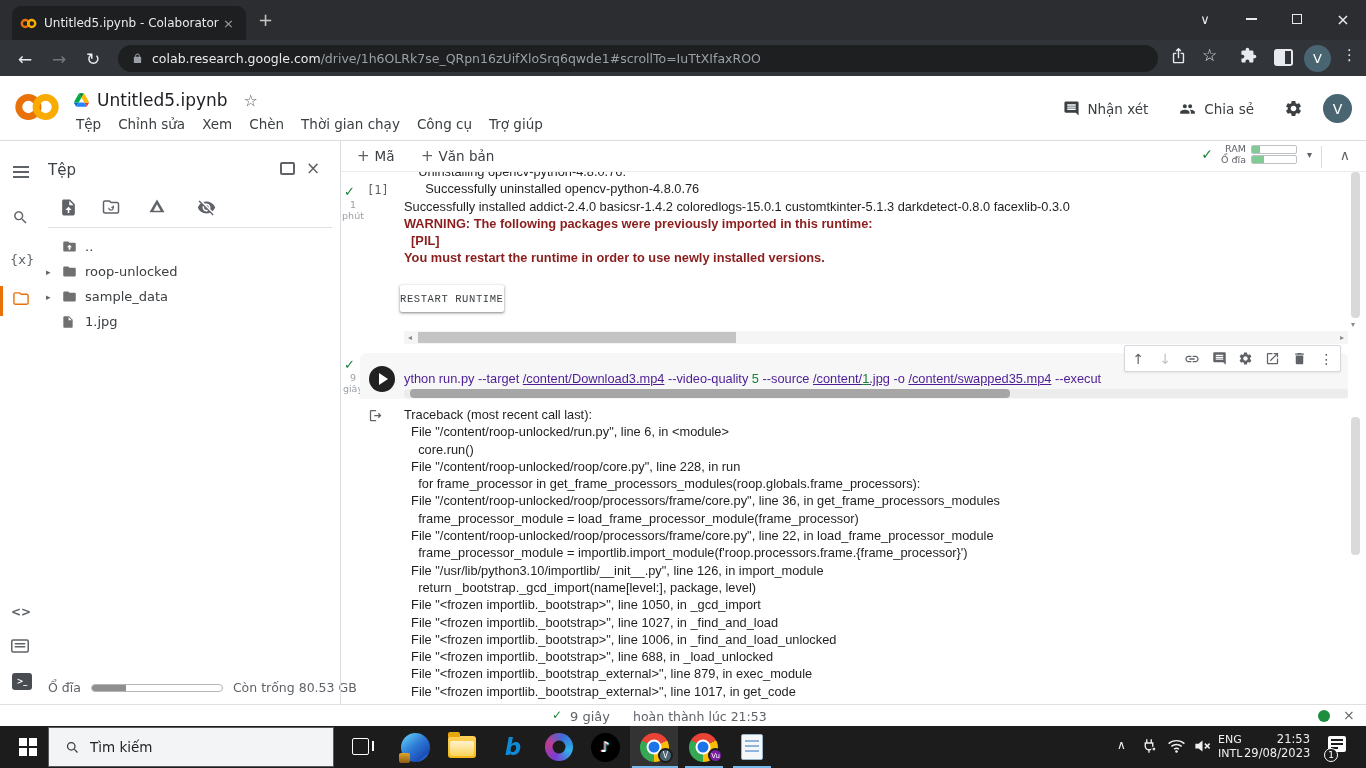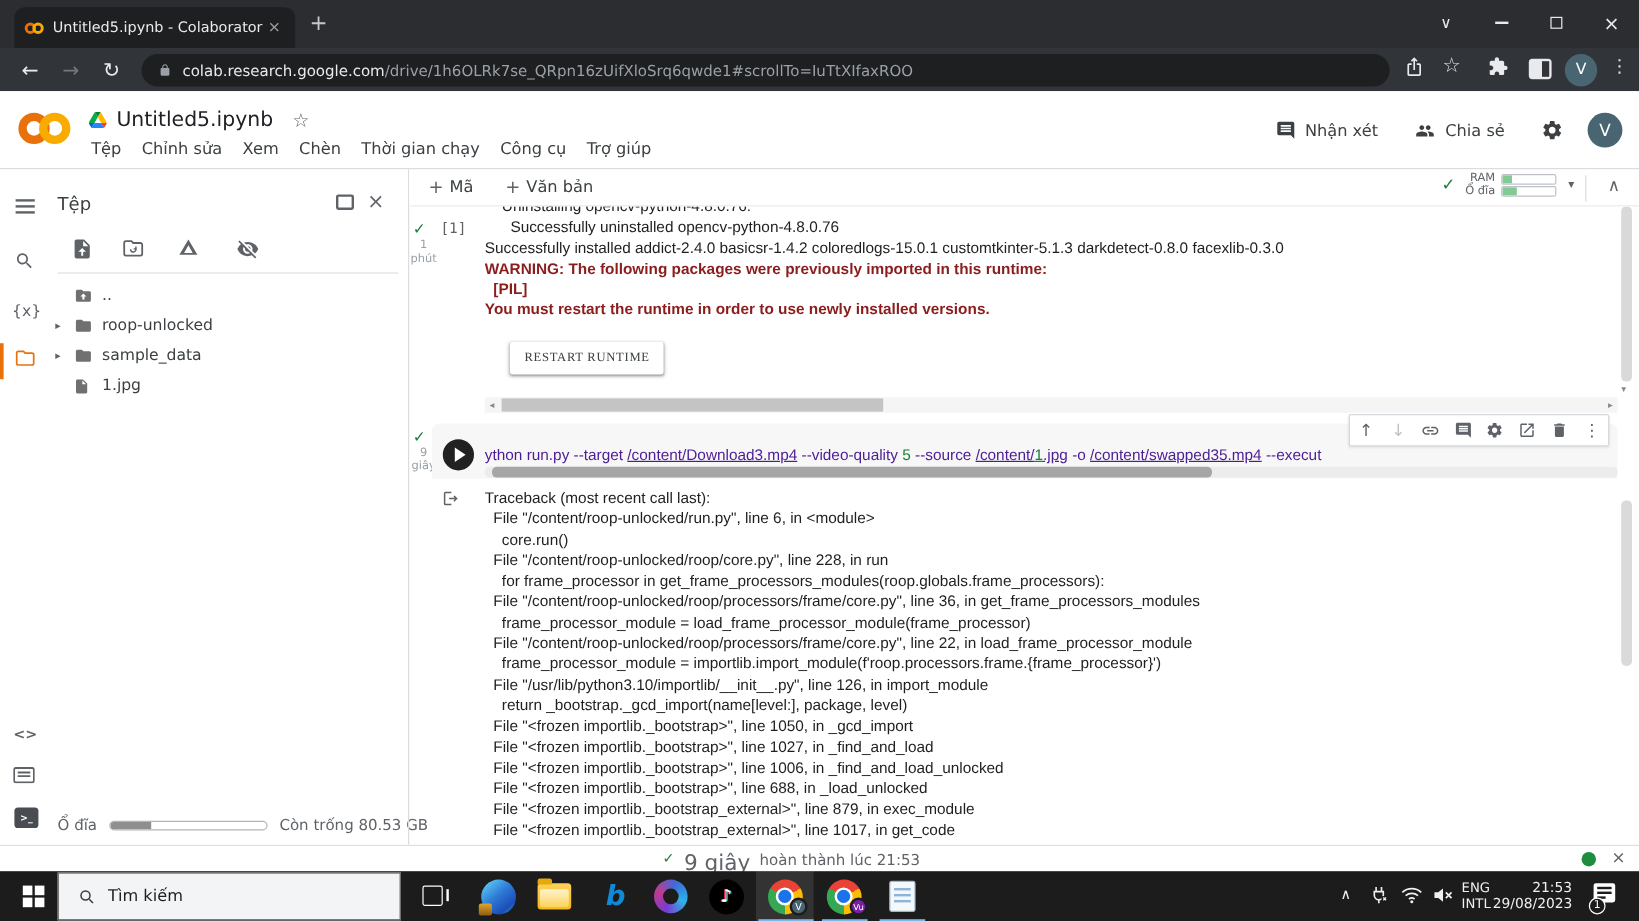--- a/index.html
+++ b/index.html
@@ -80,21 +80,21 @@
   #ram-chev{color:#5f6368;font-size:10px;margin-left:10px}
   #tb-sep{position:absolute;right:44px;top:4px;width:1px;height:22px;background:#dadce0}
   #tb-collapse{position:absolute;right:16px;top:5px;color:#5f6368;font-size:14px}
 
   
   .gutter-check{position:absolute;color:#188038;font-size:13px}
   .gutter-small{position:absolute;font-size:9.5px;color:#9aa0a6;text-align:center}
   #c1-count{position:absolute;left:367px;top:183px;font-family:"DejaVu Sans Mono",monospace;font-size:12px;color:#616161}
   #c1-out{position:absolute;left:404px;top:163px;width:946px;overflow:hidden}
   .red{color:#8b1d1d;font-weight:bold}
-  #restart-btn{position:absolute;left:425px;top:285px;height:27px;padding:0 12px;background:#fff;border:none;border-radius:2px;box-shadow:0 1px 2px rgba(0,0,0,.3),0 1px 3px 1px rgba(0,0,0,.15);font-size:10.5px;letter-spacing:.6px;color:#3c4043;font-family:Liberation Serif, serif}
+  #restart-btn{position:absolute;left:400px;top:285px;height:27px;padding:0 0;background:#fff;border:none;border-radius:2px;box-shadow:0 1px 2px rgba(0,0,0,.3),0 1px 3px 1px rgba(0,0,0,.15);font-size:10.5px;letter-spacing:.6px;color:#3c4043;font-family:Liberation Mono, monospace}
   #c1-hscroll{position:absolute;left:404px;top:331px;width:944px;height:13px;background:#f5f5f5;display:flex;align-items:center}
   .scr-arrow{width:12px;font-size:8px;color:#8a8a8a;text-align:center}
   #c1-thumb{position:absolute;left:14px;top:1px;width:318px;height:11px;background:#c4c4c4}
   #c1-vscroll{position:absolute;left:1351px;top:172px;width:9px;height:146px;background:#d9d9d9;border-radius:4px}
   #c1-varrow{position:absolute;left:1351px;top:320px;font-size:8px;color:#8a8a8a}
 
   
   #c2-toolbar{position:absolute;left:1124px;top:345px;width:217px;height:27px;background:#fff;border:1px solid #d5d8dc;border-radius:2px;display:flex;align-items:center;justify-content:space-around;z-index:6;box-shadow:0 1px 2px rgba(0,0,0,.08)}
   .c2ic{display:flex;align-items:center;justify-content:center;width:22px;height:22px;color:#5f6368;font-size:14px}
   #c2-box{position:absolute;left:360px;top:353px;width:988px;height:46px;background:#f7f7f7;border-radius:6px 6px 0 0}
@@ -107,21 +107,21 @@
   #c2-hscroll{position:absolute;left:404px;top:389px;width:944px;height:9px;background:#ececec;border-radius:4px}
   #c2-thumb{position:absolute;left:6px;top:0;width:600px;height:9px;background:#a6a6a6;border-radius:4px}
   #c2-out{position:absolute;left:360px;top:400px;width:988px;height:304px;background:#fff;overflow:hidden}
   #c2-tb{position:absolute;left:44px;top:6px}
   #out-ic{position:absolute;left:8px;top:8px}
   #c2-vthumb{position:absolute;left:1351px;top:417px;width:9px;height:138px;background:#dadada;border-radius:4px}
 
   
   #statusbar{position:absolute;left:0;top:704px;width:1366px;height:22px;background:#fff;border-top:1px solid #e0e0e0}
   #sb-check{position:absolute;left:552px;top:3px;color:#188038;font-size:12px}
-  #sb-time{position:absolute;left:570px;top:4px;font-size:18px;color:#5f6368}
+  #sb-time{position:absolute;left:570px;top:4px;font-size:13px;color:#5f6368}
   #sb-done{position:absolute;left:633px;top:4px;font-size:12.5px;color:#5f6368}
   #sb-dot{position:absolute;left:1318px;top:5px;width:12px;height:12px;border-radius:50%;background:#1e8e3e}
   #sb-close{position:absolute;left:1343px;top:2px;font-size:14px;color:#5f6368}
 
   
   #taskbar{position:absolute;left:0;top:726px;width:1366px;height:42px;background:#1c1c1c}
   #start{position:absolute;left:8px;top:0;width:40px;height:42px;display:flex;align-items:center;justify-content:center}
   #start .w{display:grid;grid-template-columns:8px 8px;grid-template-rows:8px 8px;gap:1.5px}
   #start .w i{background:#fff}
   #tb-search{position:absolute;left:48px;top:1px;width:286px;height:40px;background:#f2f4f5;border:1px solid #5a5a5a;display:flex;align-items:center}

